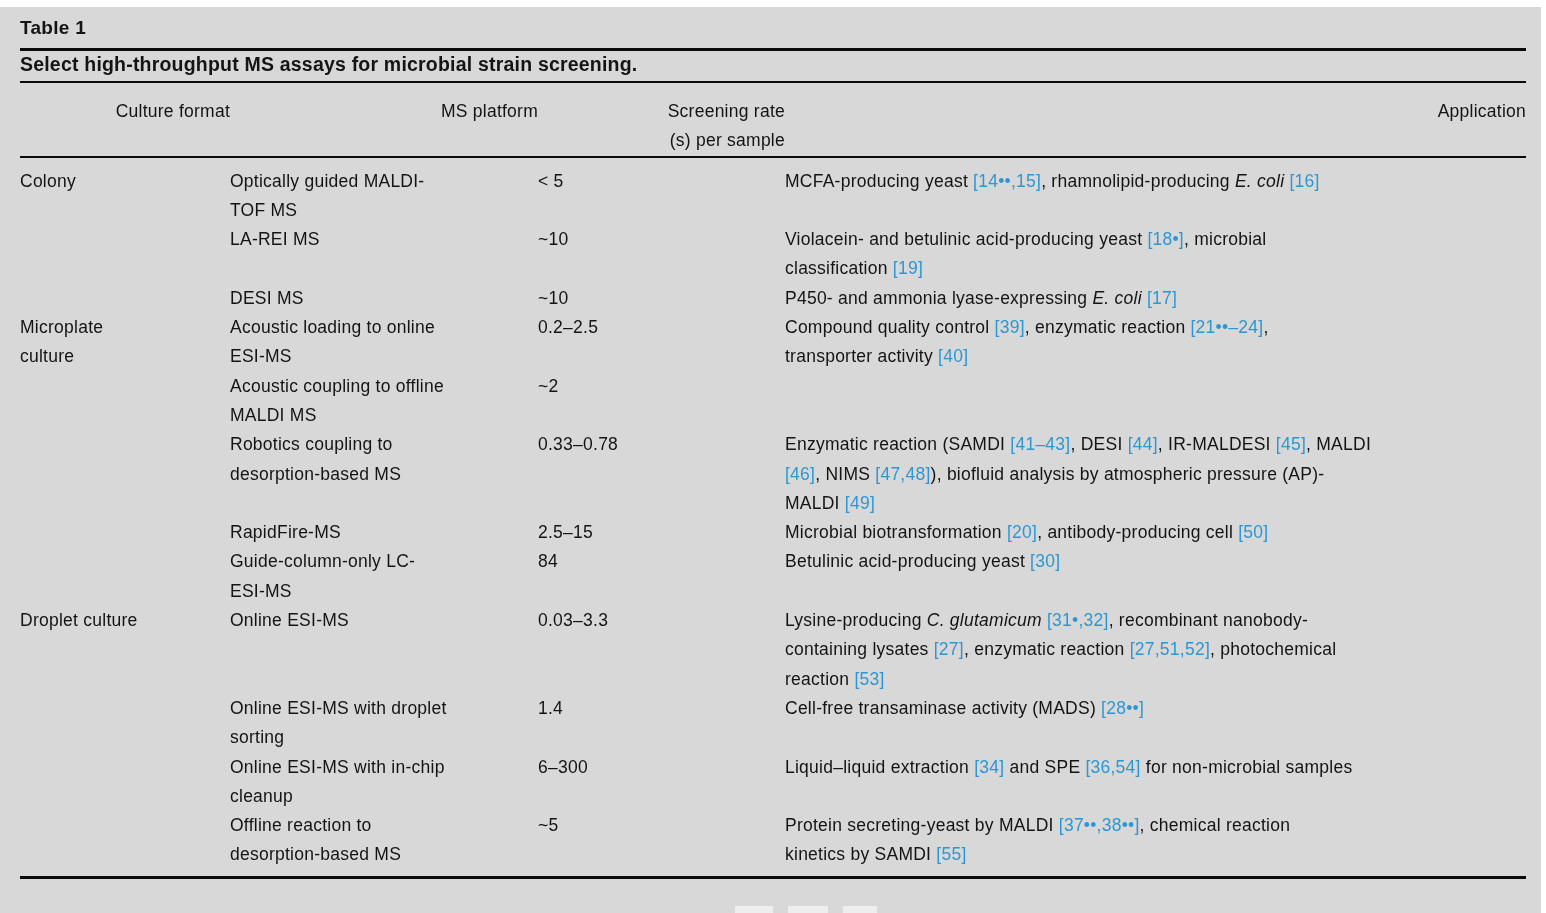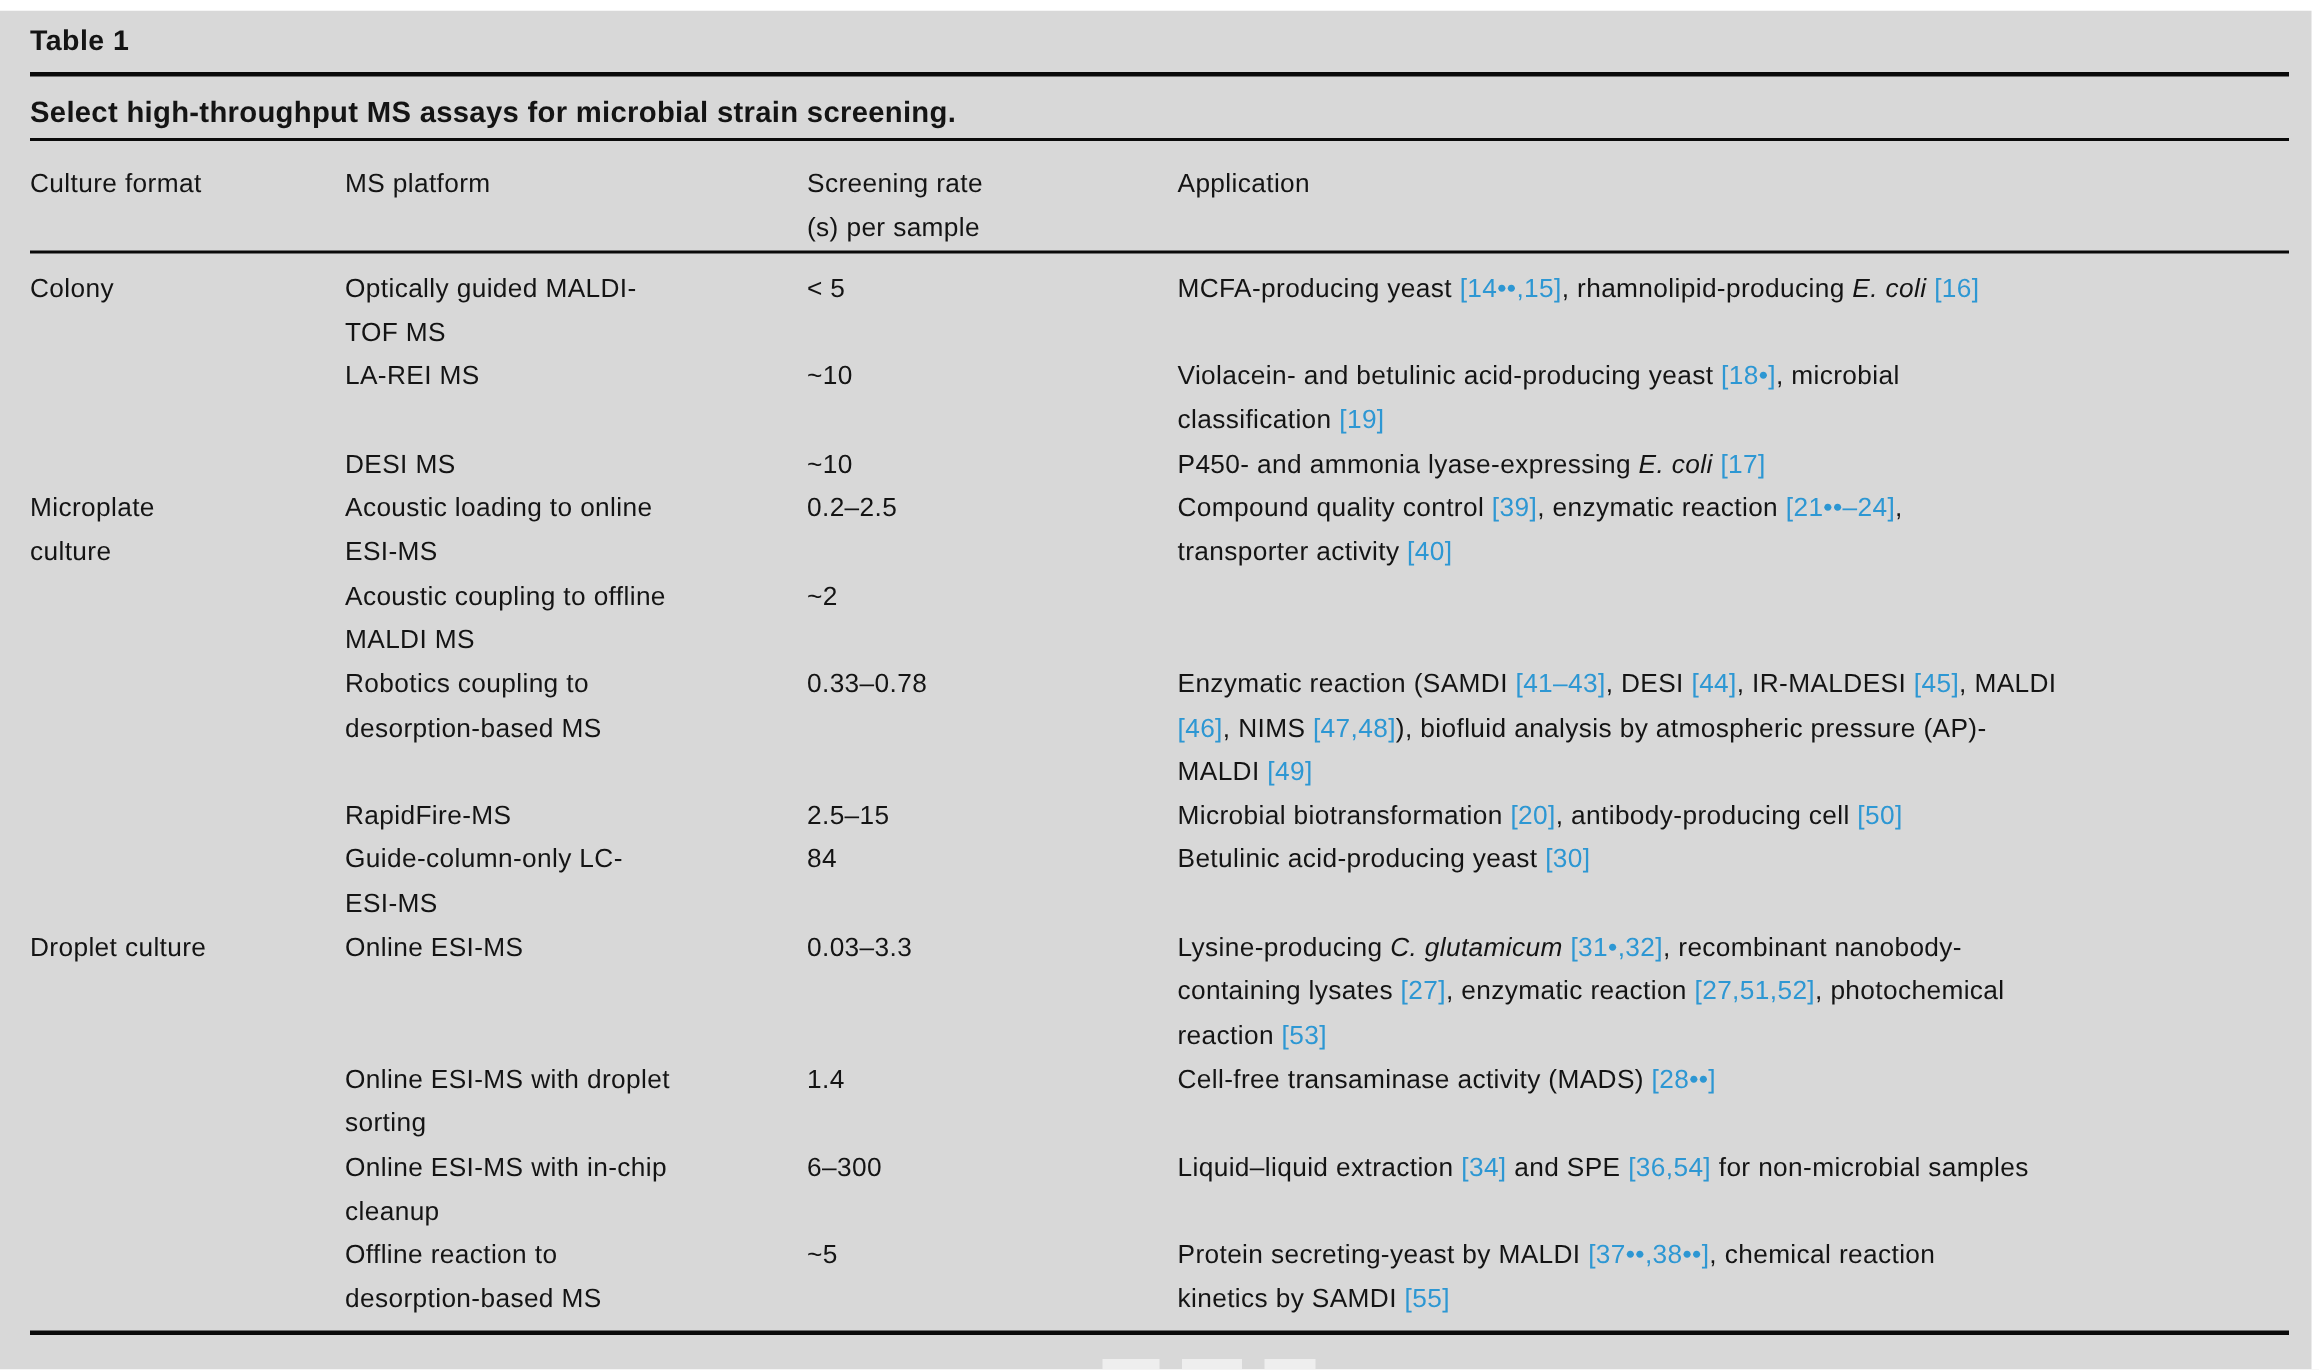--- a/index.html
+++ b/index.html
@@ -29,31 +29,30 @@
     margin-top:8px;
     font-size:19px;font-weight:bold;line-height:26px;
     letter-spacing:0.3px;
   }
   .rule{background:var(--rule);width:100%;}
   .rule-a{height:3px;margin-top:7px;}
   .rule-b{height:2px;margin-top:4px;}
   .rule-c{height:2px;}
   .rule-d{height:3px;}
   .caption{
-    margin-top:11px;
     font-size:19.5px;font-weight:bold;line-height:26px;
     letter-spacing:0.2px;
   }
   .header-row{
     display:grid;
     grid-template-columns:210px 308px 247px 1fr;
     padding-top:14px;
     padding-bottom:0;
   }
-  .header-row .cell{min-height:58.6px;}
+  .header-row .cell{min-height:58.6px;text-align:right;}
   .tbody{
     padding-top:9px;
     padding-bottom:6px;
   }
   .trow{
     display:grid;
     grid-template-columns:210px 308px 247px 1fr;
   }
   .cell{
     font-size:17.5px;

